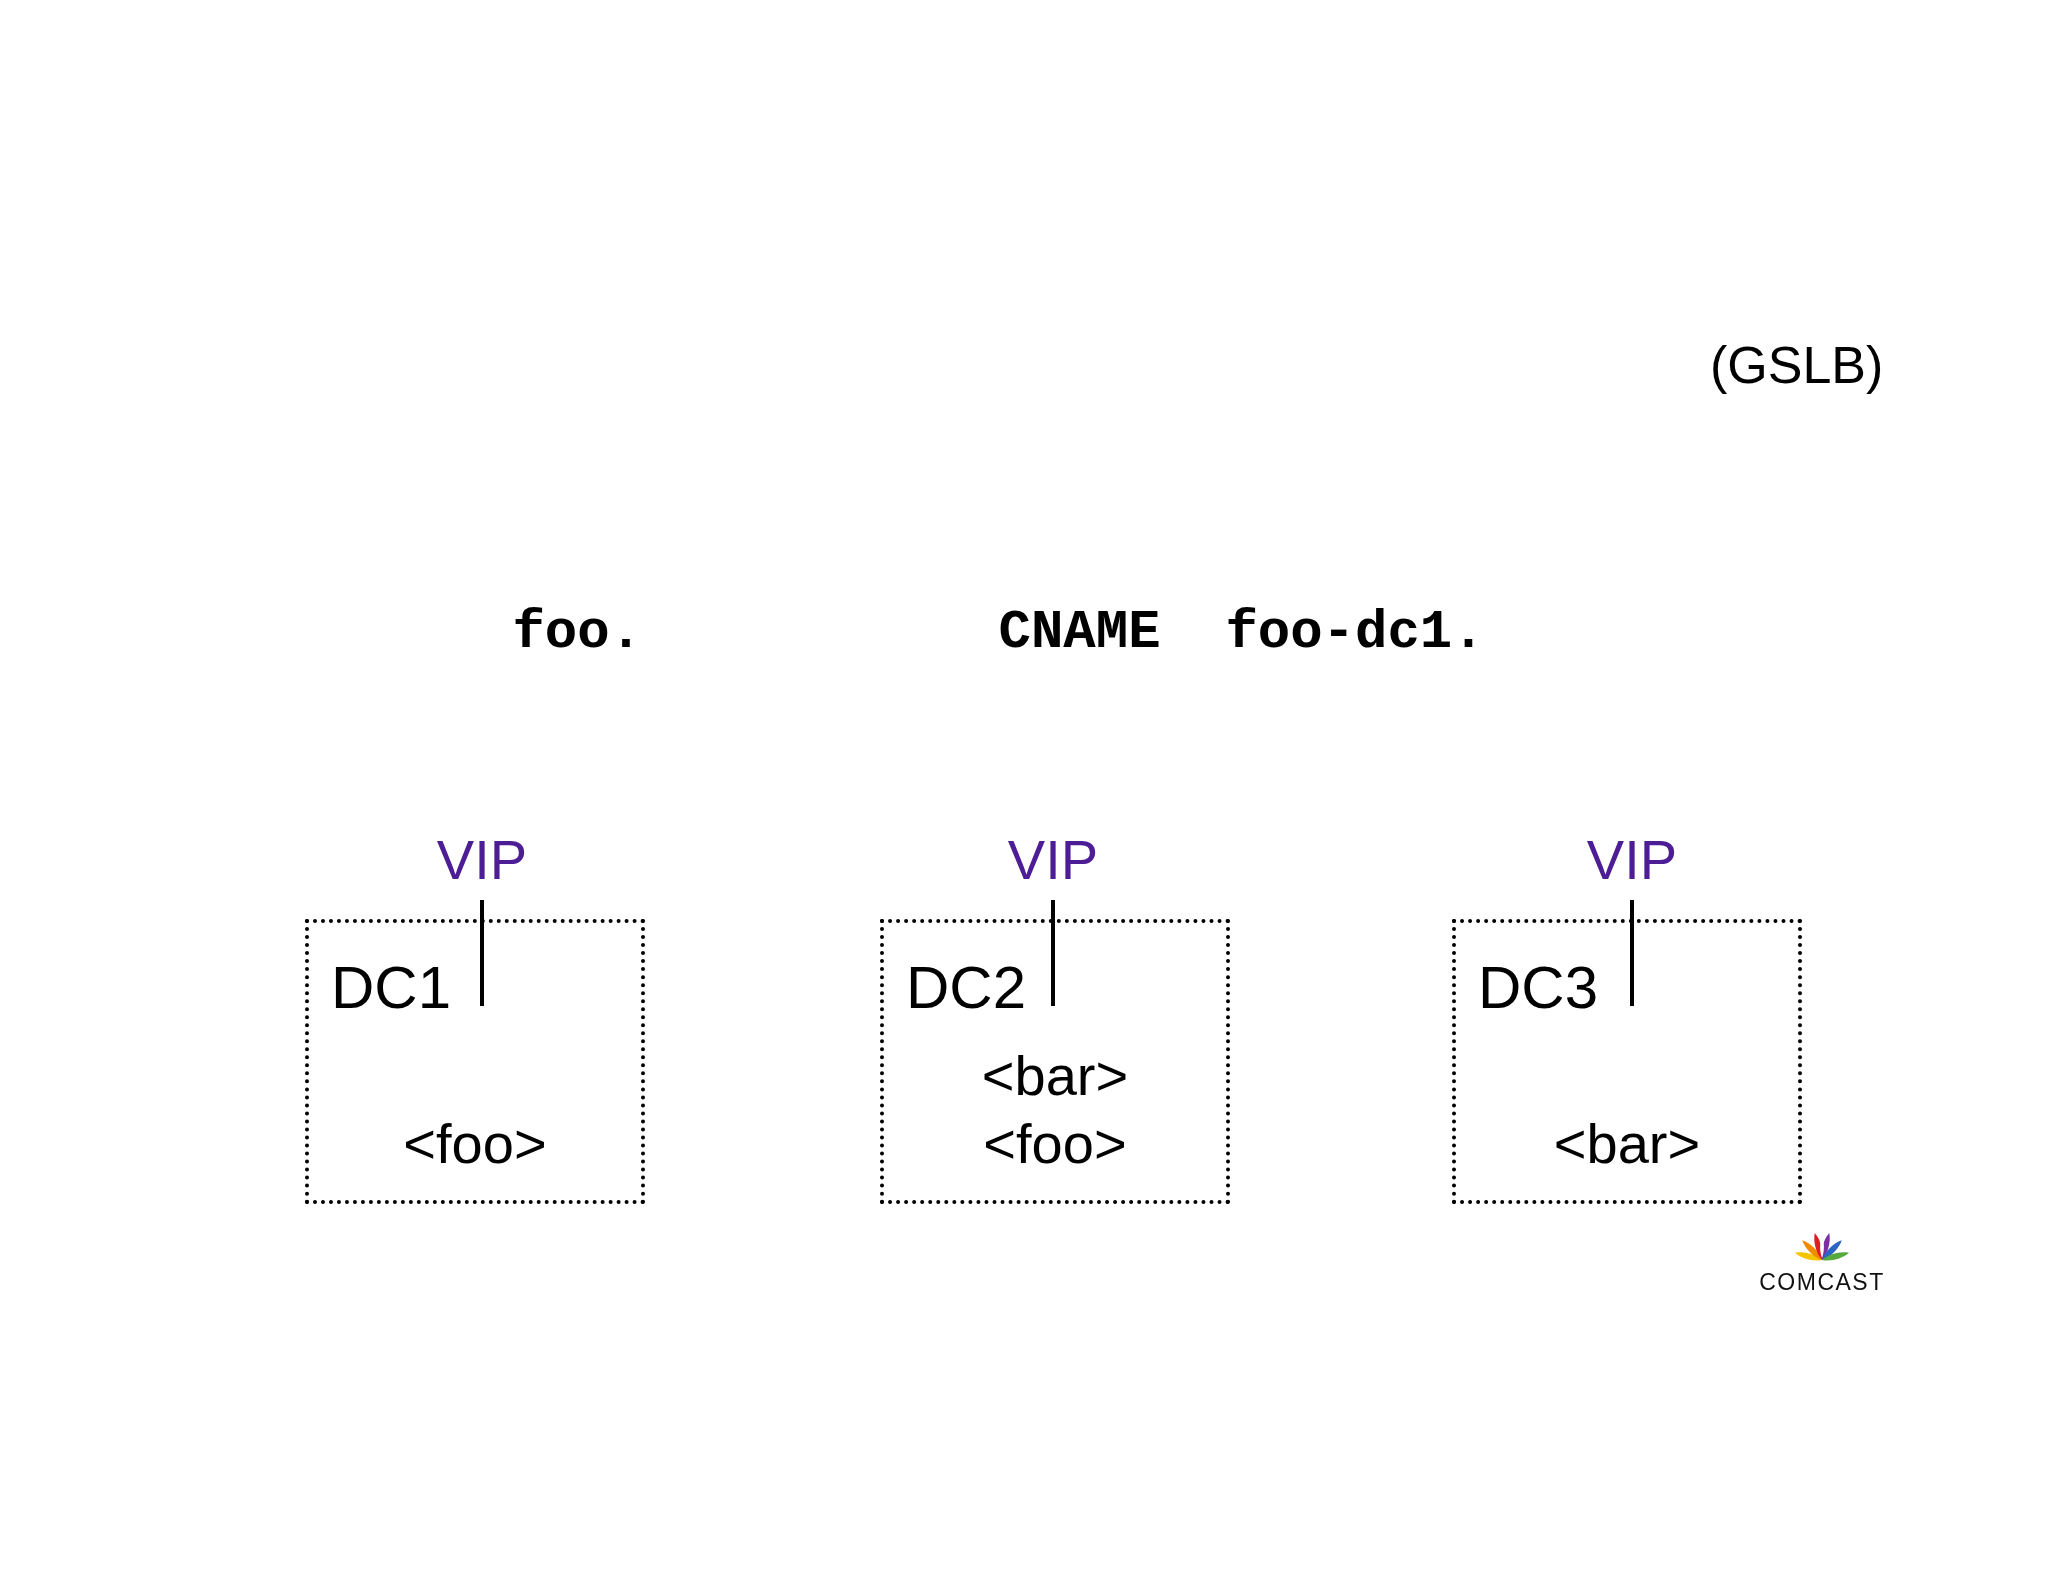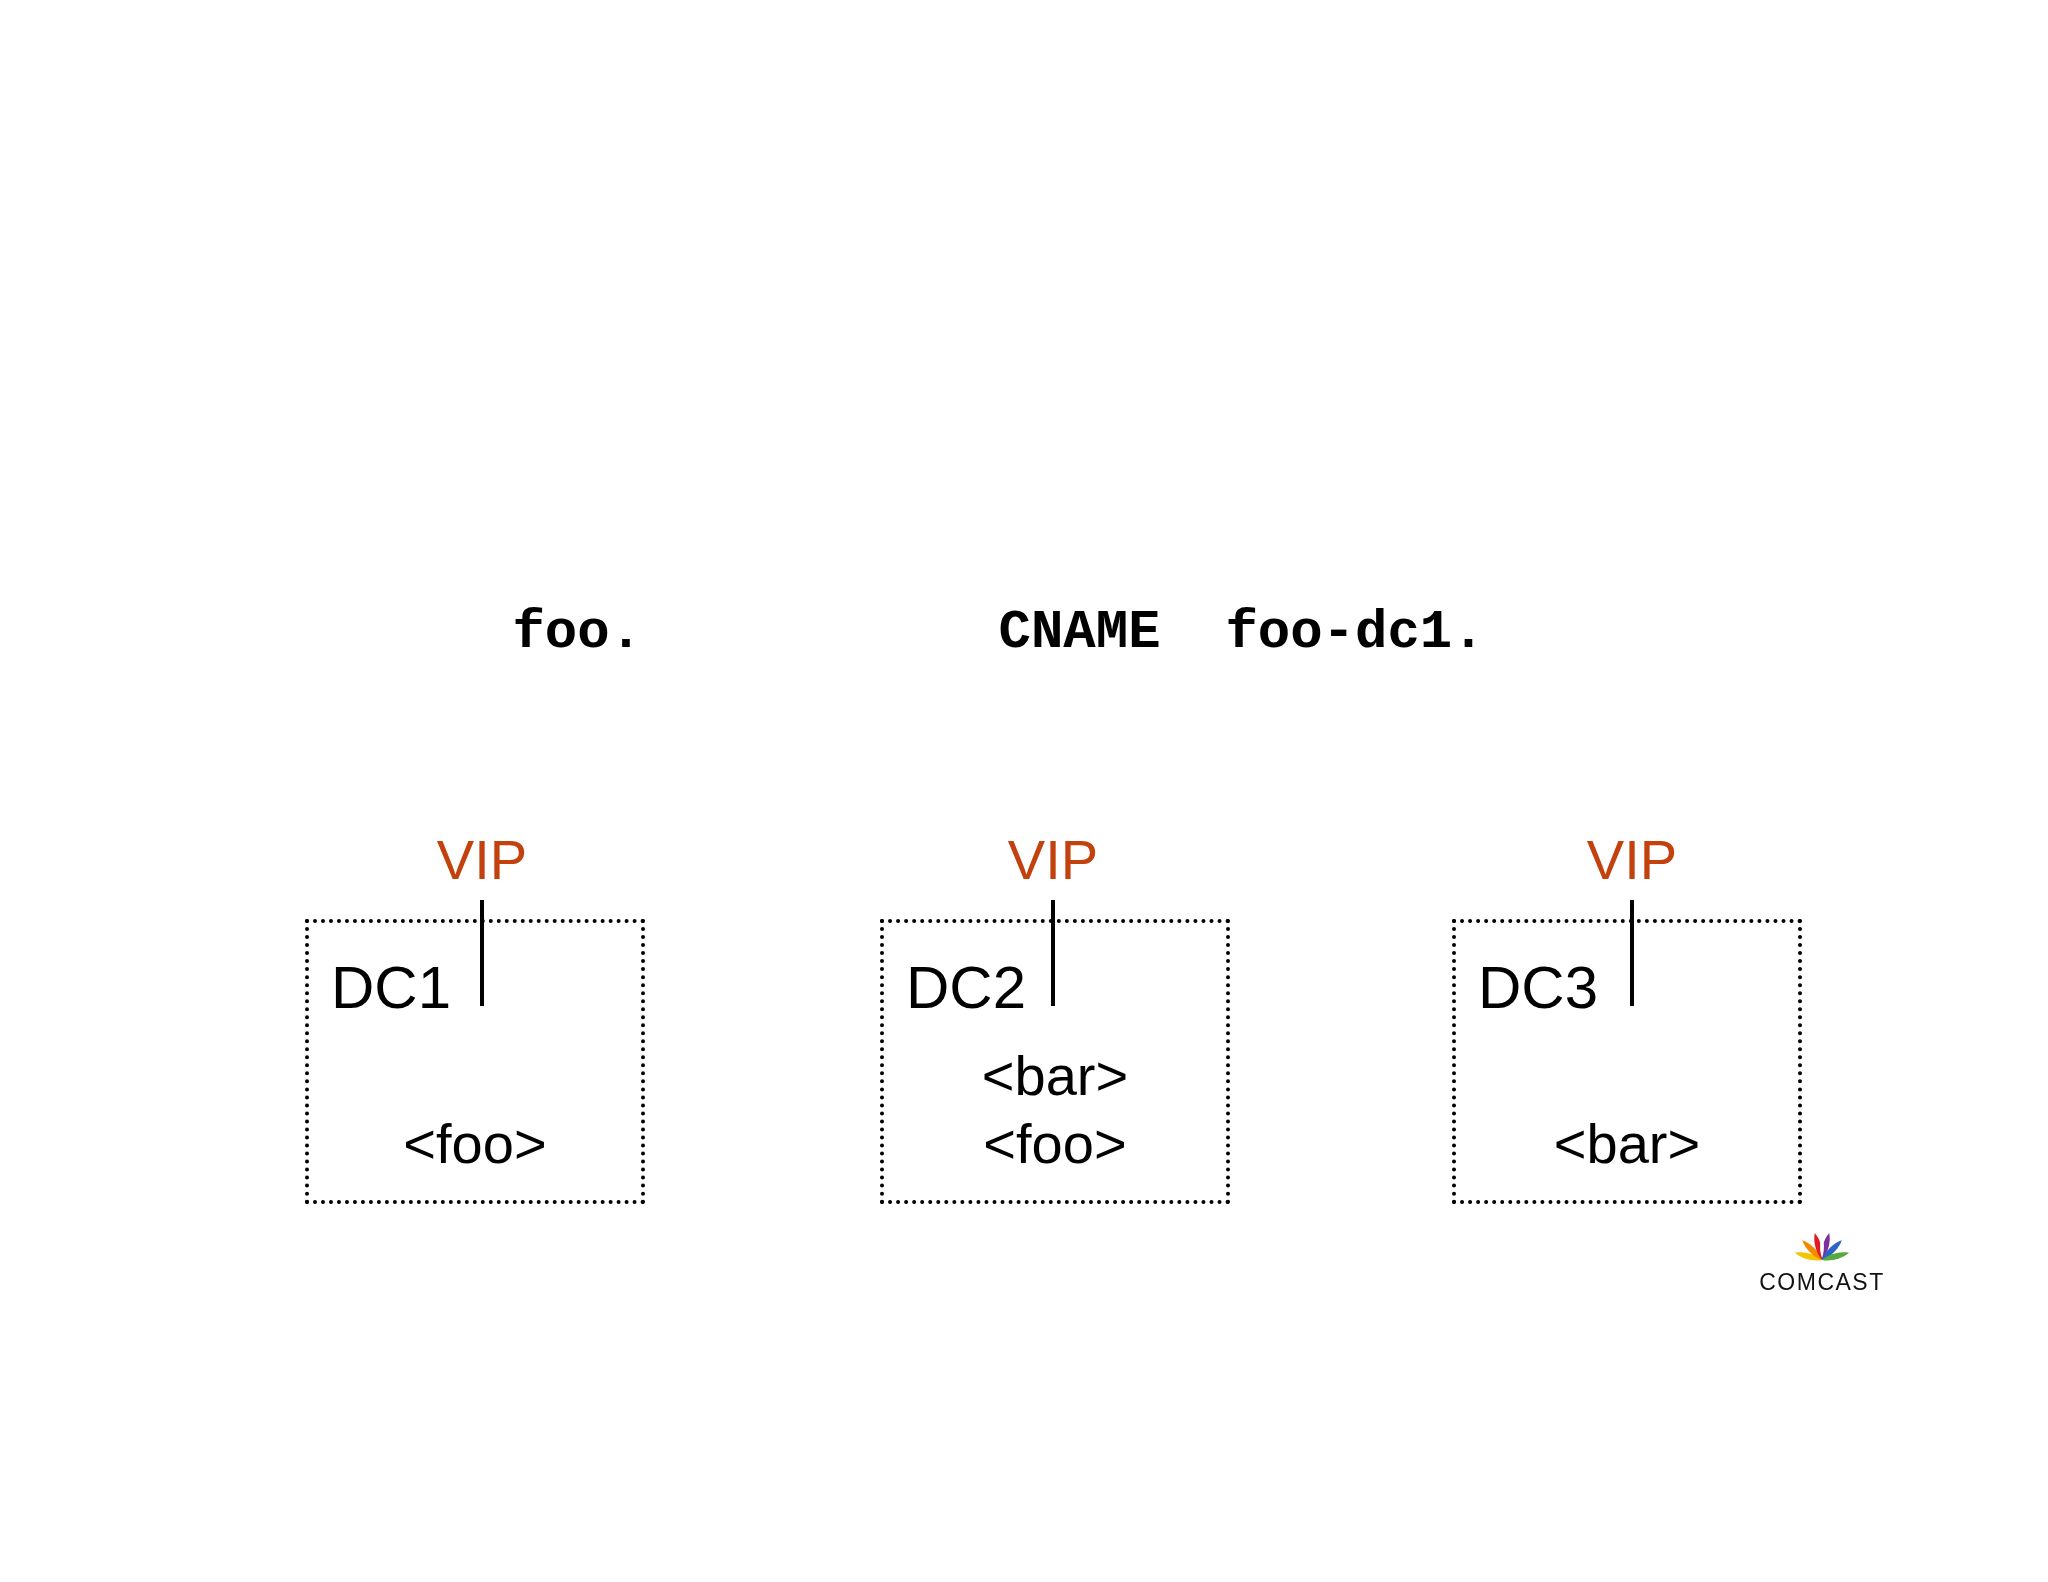--- a/index.html
+++ b/index.html
@@ -56,21 +56,21 @@
 
   
   .dc-group {
     position: absolute;
   }
   .vip-label {
     position: absolute;
     top: 0;
     font-family: "Liberation Sans", sans-serif;
     font-size: 56px;
-    color: #c2410c;
+    color: #4c1d95;
     line-height: 60px;
     transform: translateX(-50%);
     white-space: nowrap;
     text-align: center;
   }
   .vip-line {
     position: absolute;
     top: 70px;
     width: 0;
     border-left: 4px solid #000000;
@@ -132,20 +132,21 @@
   }
 </style>
 </head>
 <body>
 
 <div id="slide">
 
   <div id="dns-records">
     <div class="dns-row highlight">
       <span class="dns-name">foo.           </span><span class="dns-type">CNAME  </span><span class="dns-value">foo-dc1.</span>
+      <span class="gslb-note">(GSLB)</span>
     </div>
     <div class="dns-row">
       
     </div>
     
     
   </div>
 
   <div class="dc-group" id="dc-group-0" style="left:305px; top:830px;">
     <div class="vip-label" style="left:177px;">VIP</div>

